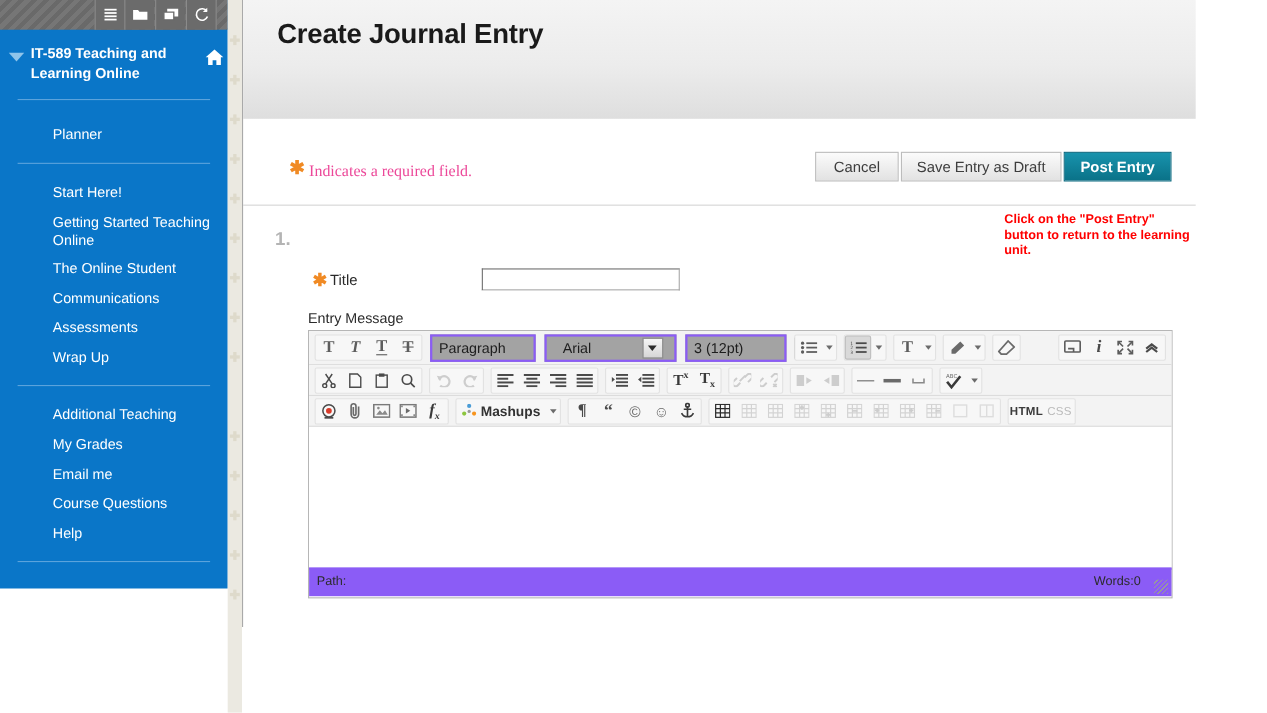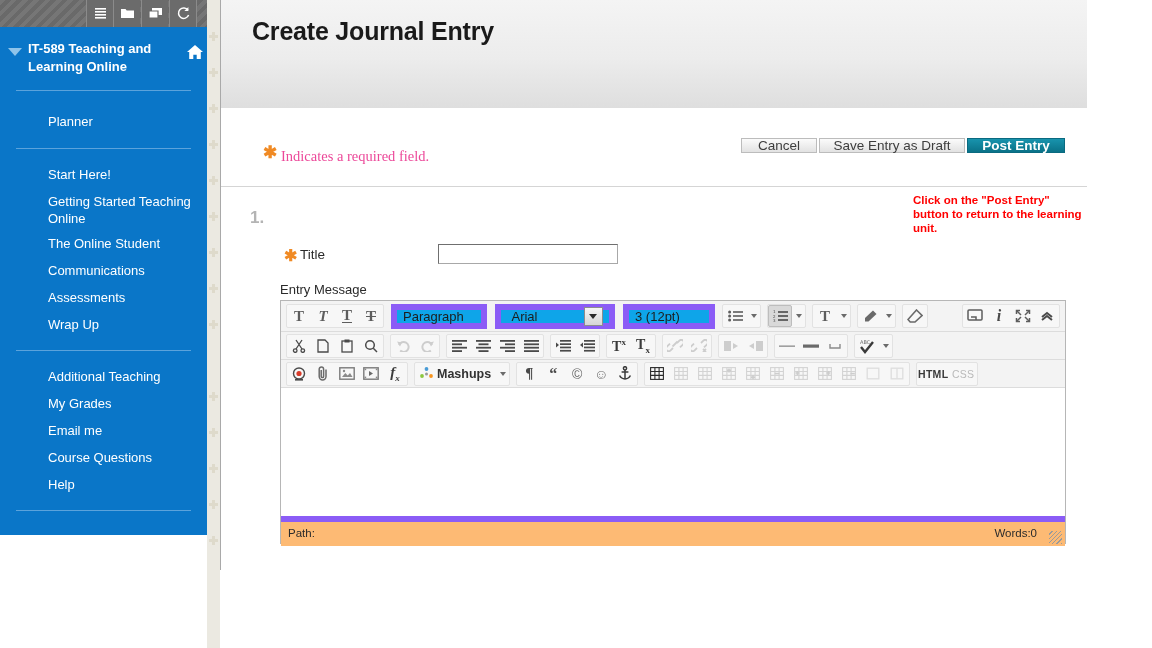--- a/index.html
+++ b/index.html
@@ -42,21 +42,21 @@
   .header{position:absolute;left:221px;top:0;width:866px;height:108px;
           background:linear-gradient(to bottom,#f4f4f4 0%,#ececec 55%,#dedede 100%);}
   .h-title{position:absolute;left:31px;top:17px;font-size:25px;font-weight:bold;color:#1a1a1a;letter-spacing:-.2px;}
   .h-desc{position:absolute;left:31px;top:52px;width:800px;font-family:"Liberation Serif",serif;
           font-style:italic;font-size:14.5px;line-height:21px;color:#3a3a3a;}
   .h-desc .more{text-decoration:underline;cursor:pointer;}
   .asterisk{position:absolute;left:263px;top:144px;color:#f08a24;font-size:17px;line-height:17px;font-weight:bold;}
   .req-text{position:absolute;left:281px;top:148px;font-family:"Liberation Serif",serif;
             font-size:14.5px;color:#ec4899;}
 
-  .btn{position:absolute;top:138px;height:15px;border:1px solid #bcbcbc;box-sizing:border-box;
+  .btn{position:absolute;top:138px;height:27px;border:1px solid #bcbcbc;box-sizing:border-box;
        font-size:13.5px;color:#3d3d3d;display:flex;align-items:center;justify-content:center;cursor:pointer;
        background:linear-gradient(to bottom,#fbfbfb,#e2e2e2);}
   .btn-cancel{left:741px;width:76px;}
   .btn-draft{left:819px;width:146px;}
   .btn-post{left:967px;width:98px;border:1px solid #0a6a80;color:#ffffff;font-weight:bold;
             background:linear-gradient(to bottom,#1893ad,#0a7288);}
 
   .hrule{position:absolute;left:221px;top:186px;width:866px;height:1px;background:#d5d5d5;}
 
   
@@ -83,36 +83,36 @@
   .tbrow.r3{height:28px;}
   .grp{display:flex;align-items:center;border:1px solid #e2e2e2;border-radius:2px;background:#f7f7f7;
        margin:0 3px;height:24px;box-sizing:border-box;}
   .tb{width:24px;height:22px;display:flex;align-items:center;justify-content:center;cursor:pointer;
       color:#5d5d5d;font-size:13px;box-sizing:border-box;}
   .tb.on{background:#d9d9d9;border:1px solid #bdbdbd;border-radius:2px;}
   .tb.dim{opacity:.38;}
   .arw{width:13px;height:22px;display:flex;align-items:center;justify-content:center;cursor:pointer;}
   .arw i{display:block;width:0;height:0;border-left:3.5px solid transparent;border-right:3.5px solid transparent;
          border-top:4px solid #6b6b6b;}
-  .sel{display:flex;align-items:center;height:25px;border:6px solid #8b5cf6;background:#0ea5e9;margin:0 4px;
+  .sel{display:flex;align-items:center;height:25px;border:2px solid #8b5cf6;background:#a3a3a3;margin:0 4px;
        box-sizing:border-box;cursor:pointer;gap:40px;}
   .sel span{padding:0 6px;font-size:13px;color:#1d1d1d;white-space:nowrap;}
   .sel b{width:17px;height:17px;margin-right:2px;display:flex;align-items:center;justify-content:center;
          border:1px solid #8d8d8d;background:linear-gradient(to bottom,#f6f6f6,#d6d6d6);}
   .sel b i{display:block;width:0;height:0;border-left:4px solid transparent;border-right:4px solid transparent;
            border-top:5px solid #2b2b2b;}
   .sel-para{width:96px;justify-content:space-between;}
   .sel-font{width:120px;justify-content:center;}
   .sel-size{width:92px;justify-content:space-between;}
   .spacer{flex:1;}
   .mash{display:flex;align-items:center;height:22px;padding:0 5px;cursor:pointer;}
   .mash span{font-size:12.5px;color:#333;font-weight:bold;margin-left:4px;}
 
   .canvas{height:128px;background:#ffffff;}
-  .statusbar{position:relative;height:24px;background:#fdba74;border-top:6px solid #8b5cf6;}
+  .statusbar{position:relative;height:24px;background:#8b5cf6;border-top:2px solid #8b5cf6;}
   .path{position:absolute;left:7px;top:5px;font-size:11.5px;color:#2b2b2b;}
   .words{position:absolute;right:28px;top:5px;font-size:11.5px;color:#2b2b2b;}
   .resz{position:absolute;right:3px;bottom:2px;width:13px;height:13px;
         background:repeating-linear-gradient(135deg,transparent 0 2px,#9a9a9a 2px 3px);}
   .htmlbtn{font-size:10.5px;font-weight:bold;color:#3b3b3b;letter-spacing:.3px;width:32px;}
   .cssbtn{font-size:10.5px;color:#b9b9b9;letter-spacing:.3px;width:28px;}
   svg{pointer-events:none;}
 </style>
 </head>
 <body>

